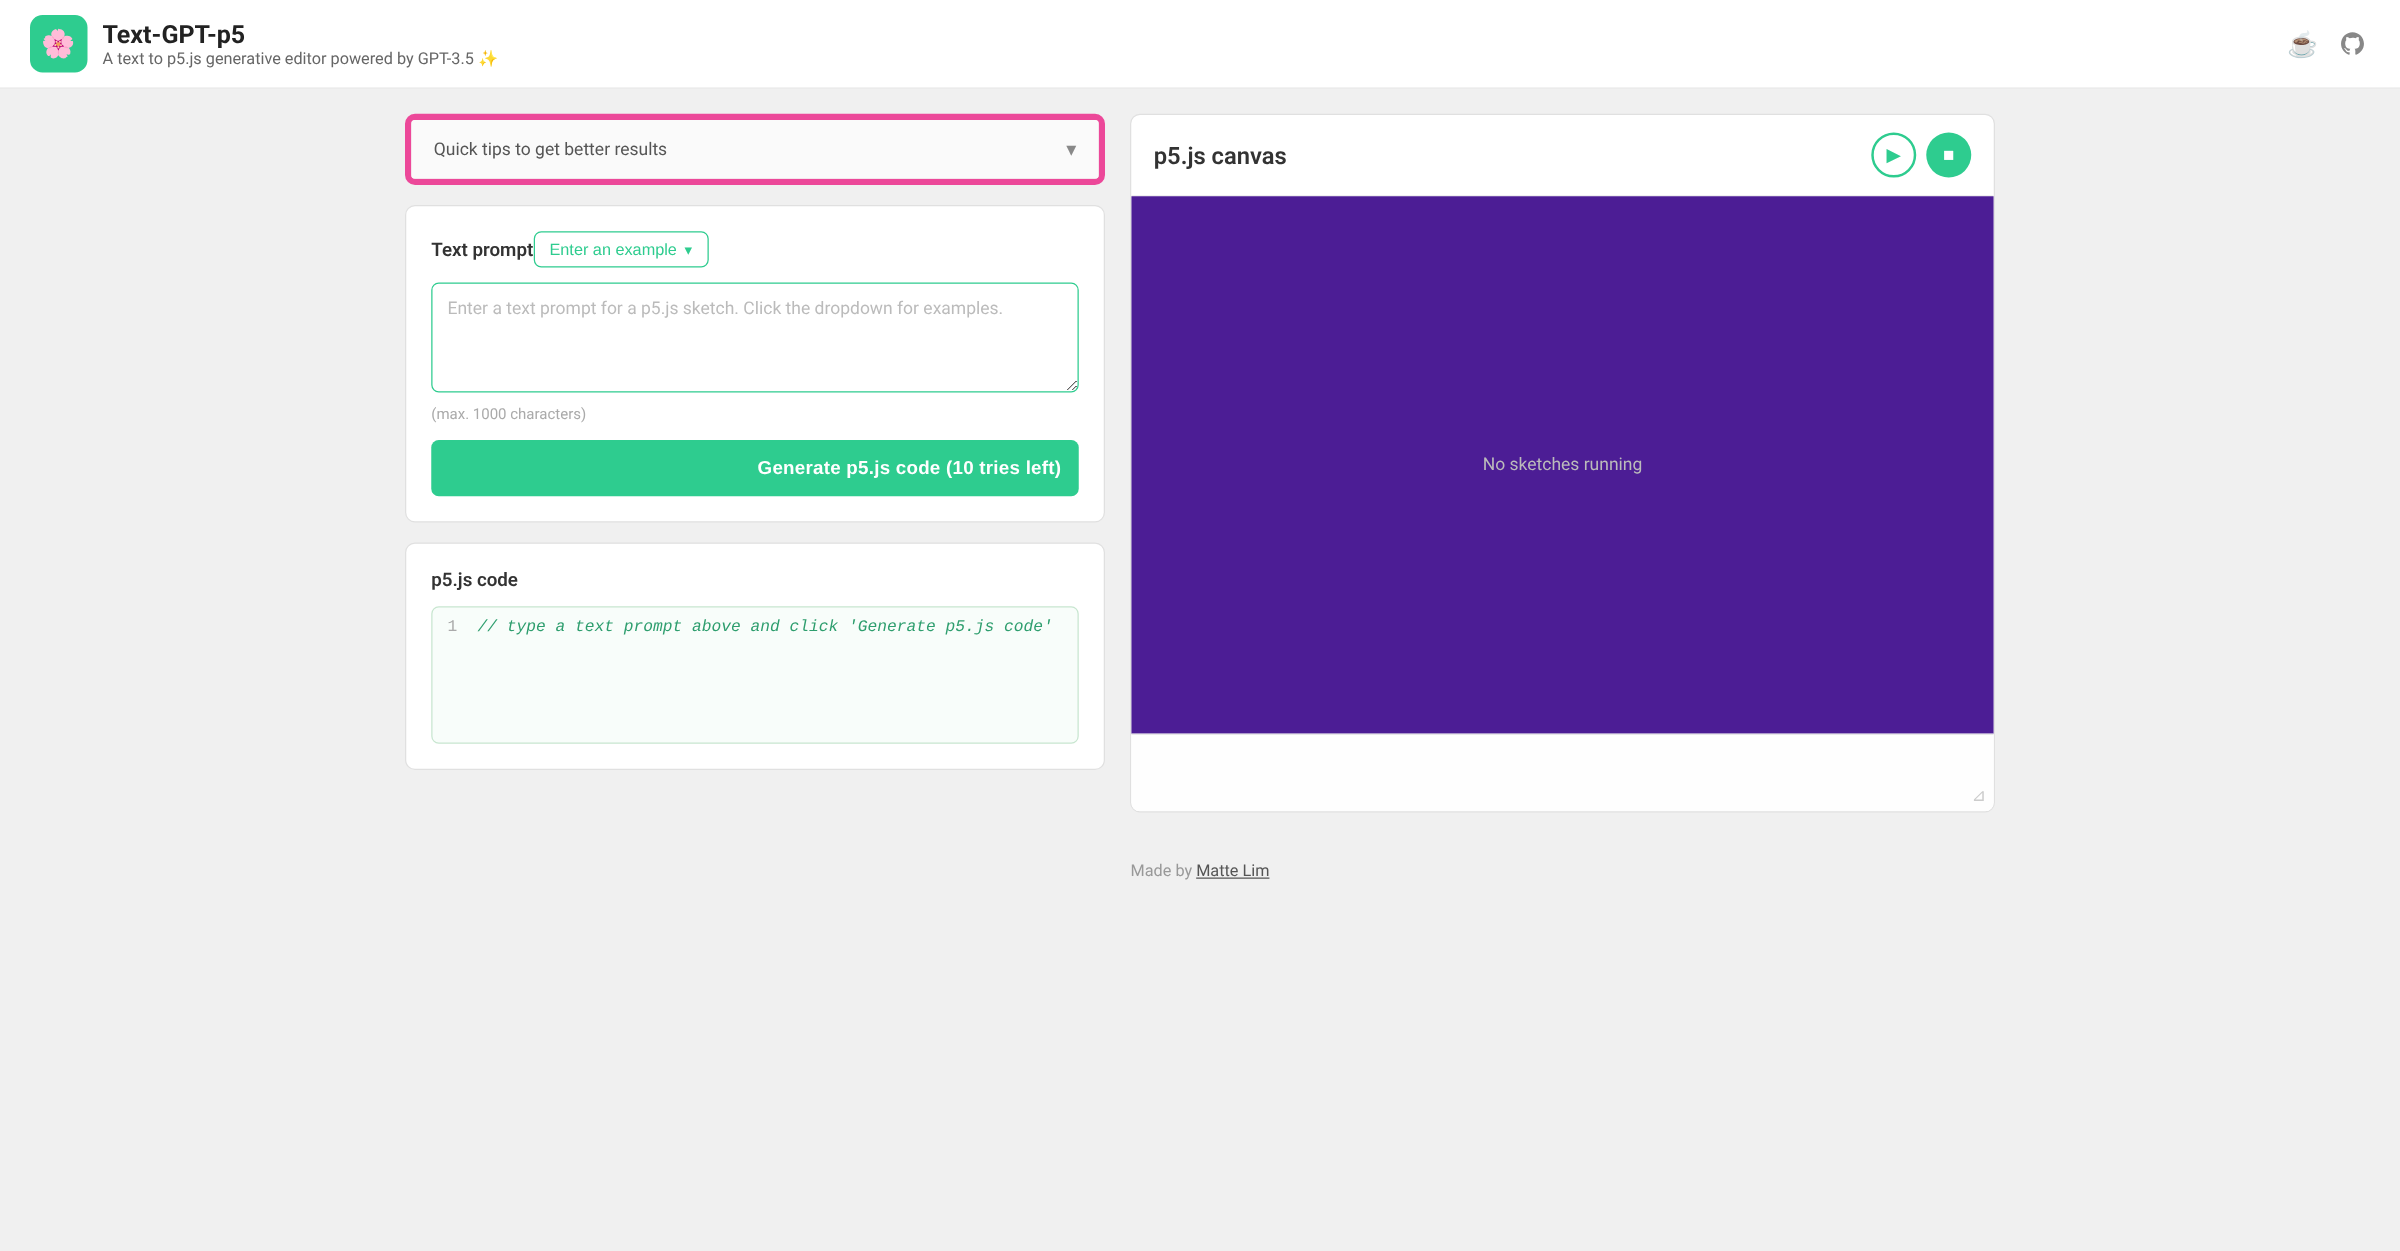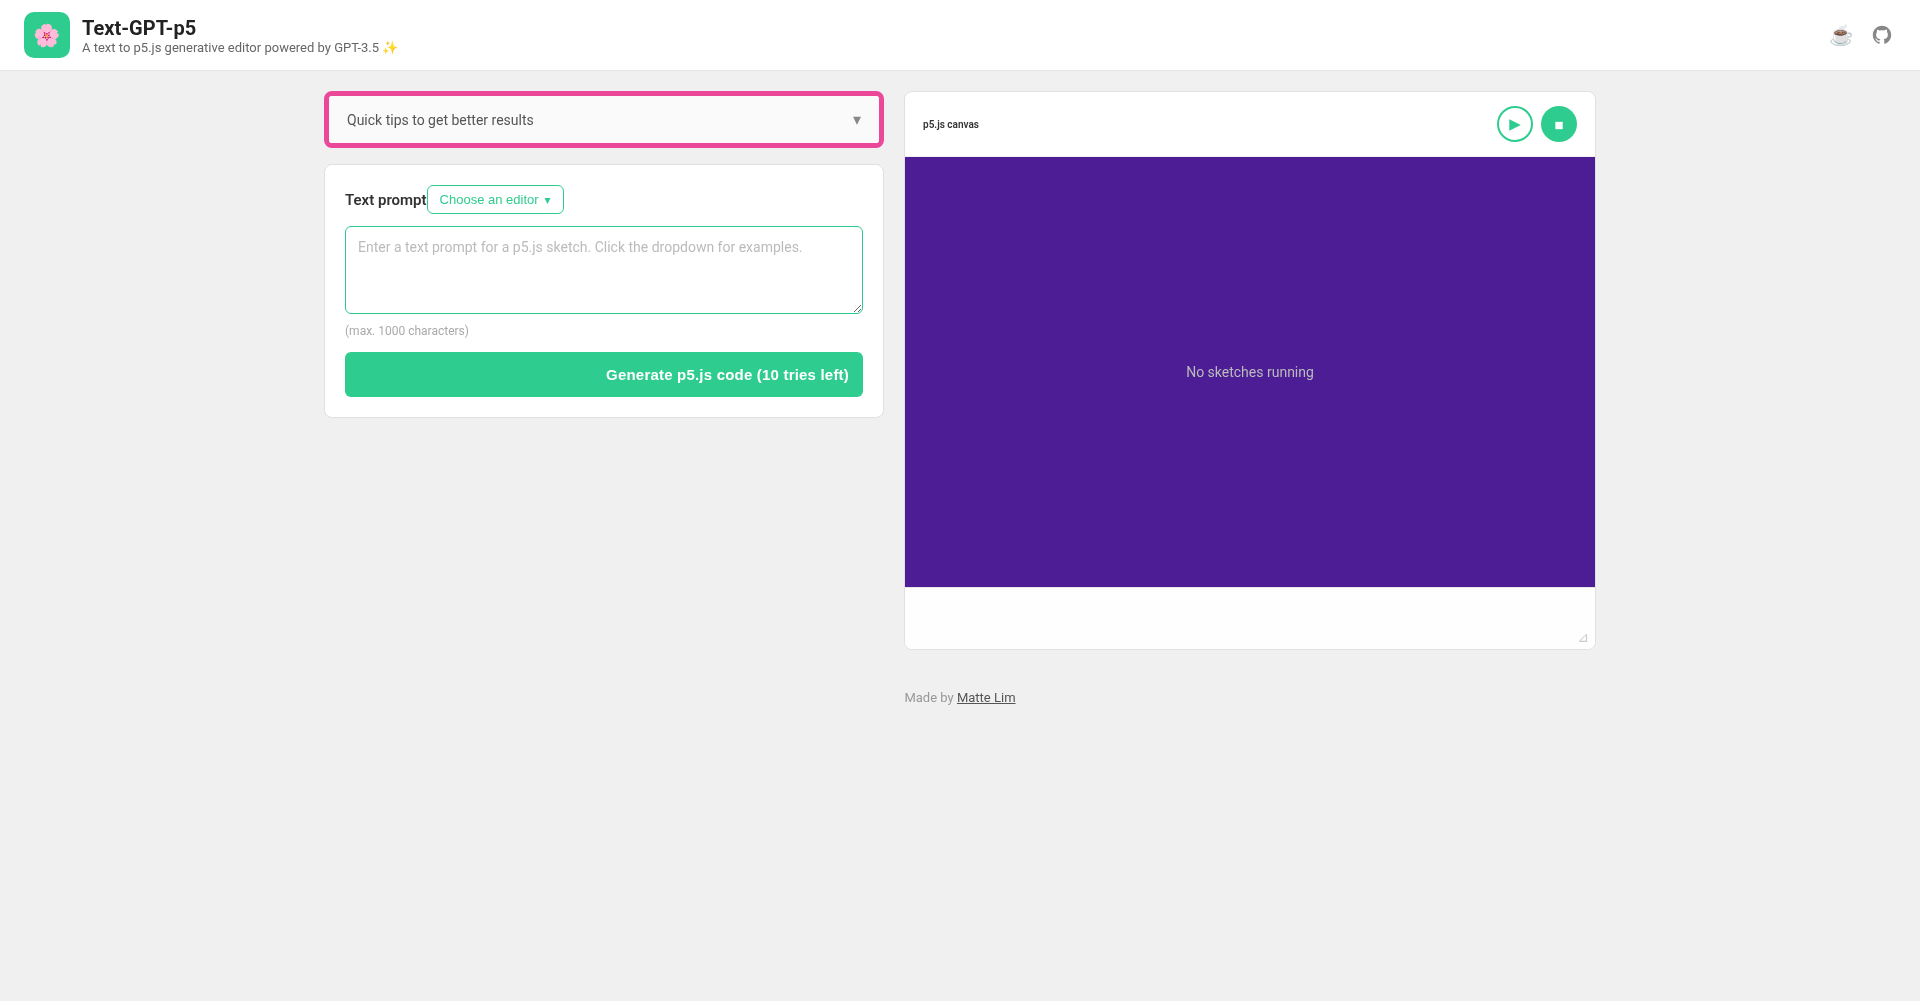--- a/index.html
+++ b/index.html
@@ -224,21 +224,21 @@
       overflow: hidden;
     }
     .canvas-header {
       display: flex;
       align-items: center;
       justify-content: space-between;
       padding: 14px 18px;
       border-bottom: 1px solid #f0f0f0;
     }
     .canvas-title {
-      font-size: 10px;
+      font-size: 19px;
       font-weight: 600;
       color: #333;
     }
     .canvas-controls {
       display: flex;
       gap: 8px;
     }
     .canvas-btn {
       width: 36px;
       height: 36px;
@@ -329,29 +329,38 @@
       <div class="tips-header">
         <span class="tips-header-text">Quick tips to get better results</span>
         <span class="tips-chevron">▾</span>
       </div>
     </div>
 
     <div class="prompt-card">
       <div class="prompt-header">
         <span class="prompt-label">Text prompt</span>
         <button class="example-dropdown">
-          <span>Choose an editor</span>
+          <span>Enter an example</span>
           <span class="example-dropdown-arrow">▾</span>
         </button>
       </div>
       <textarea class="prompt-textarea" placeholder="Enter a text prompt for a p5.js sketch. Click the dropdown for examples." style=""></textarea>
       <div class="char-limit">(max. 1000 characters)</div>
       <button class="generate-btn">Generate p5.js code (10 tries left)</button>
     </div>
 
+    <div class="code-card">
+      <div class="code-label">p5.js code</div>
+      <div class="code-editor">
+        <div class="code-line">
+          <span class="line-number">1</span>
+          <span class="code-text">// type a text prompt above and click 'Generate p5.js code'</span>
+        </div>
+      </div>
+    </div>
 
   </div>
 
   <div class="right-panel">
     <div class="canvas-card">
       <div class="canvas-header">
         <span class="canvas-title">p5.js canvas</span>
         <div class="canvas-controls">
           <button class="canvas-btn canvas-btn-play">
             <span>▶</span>

